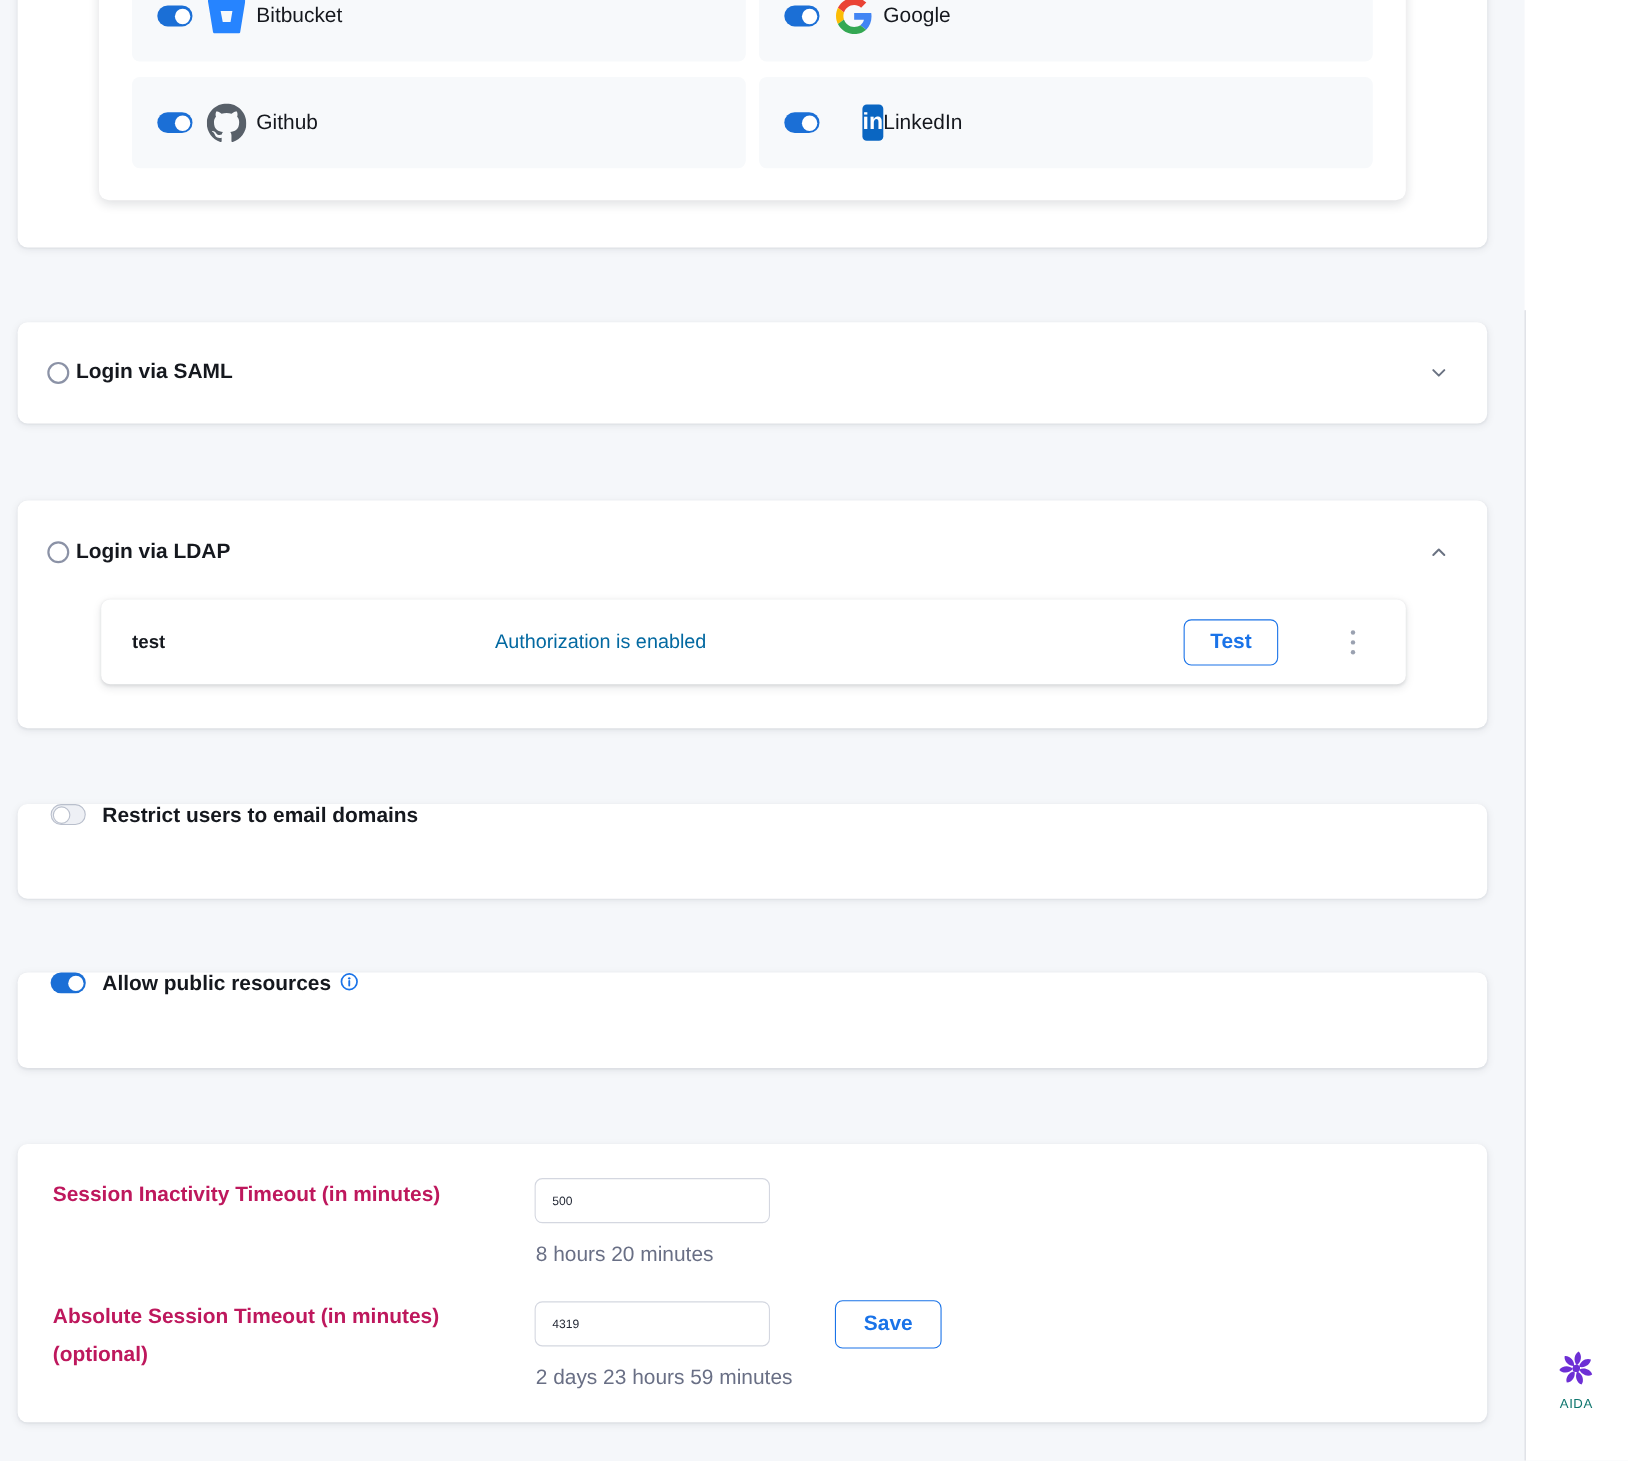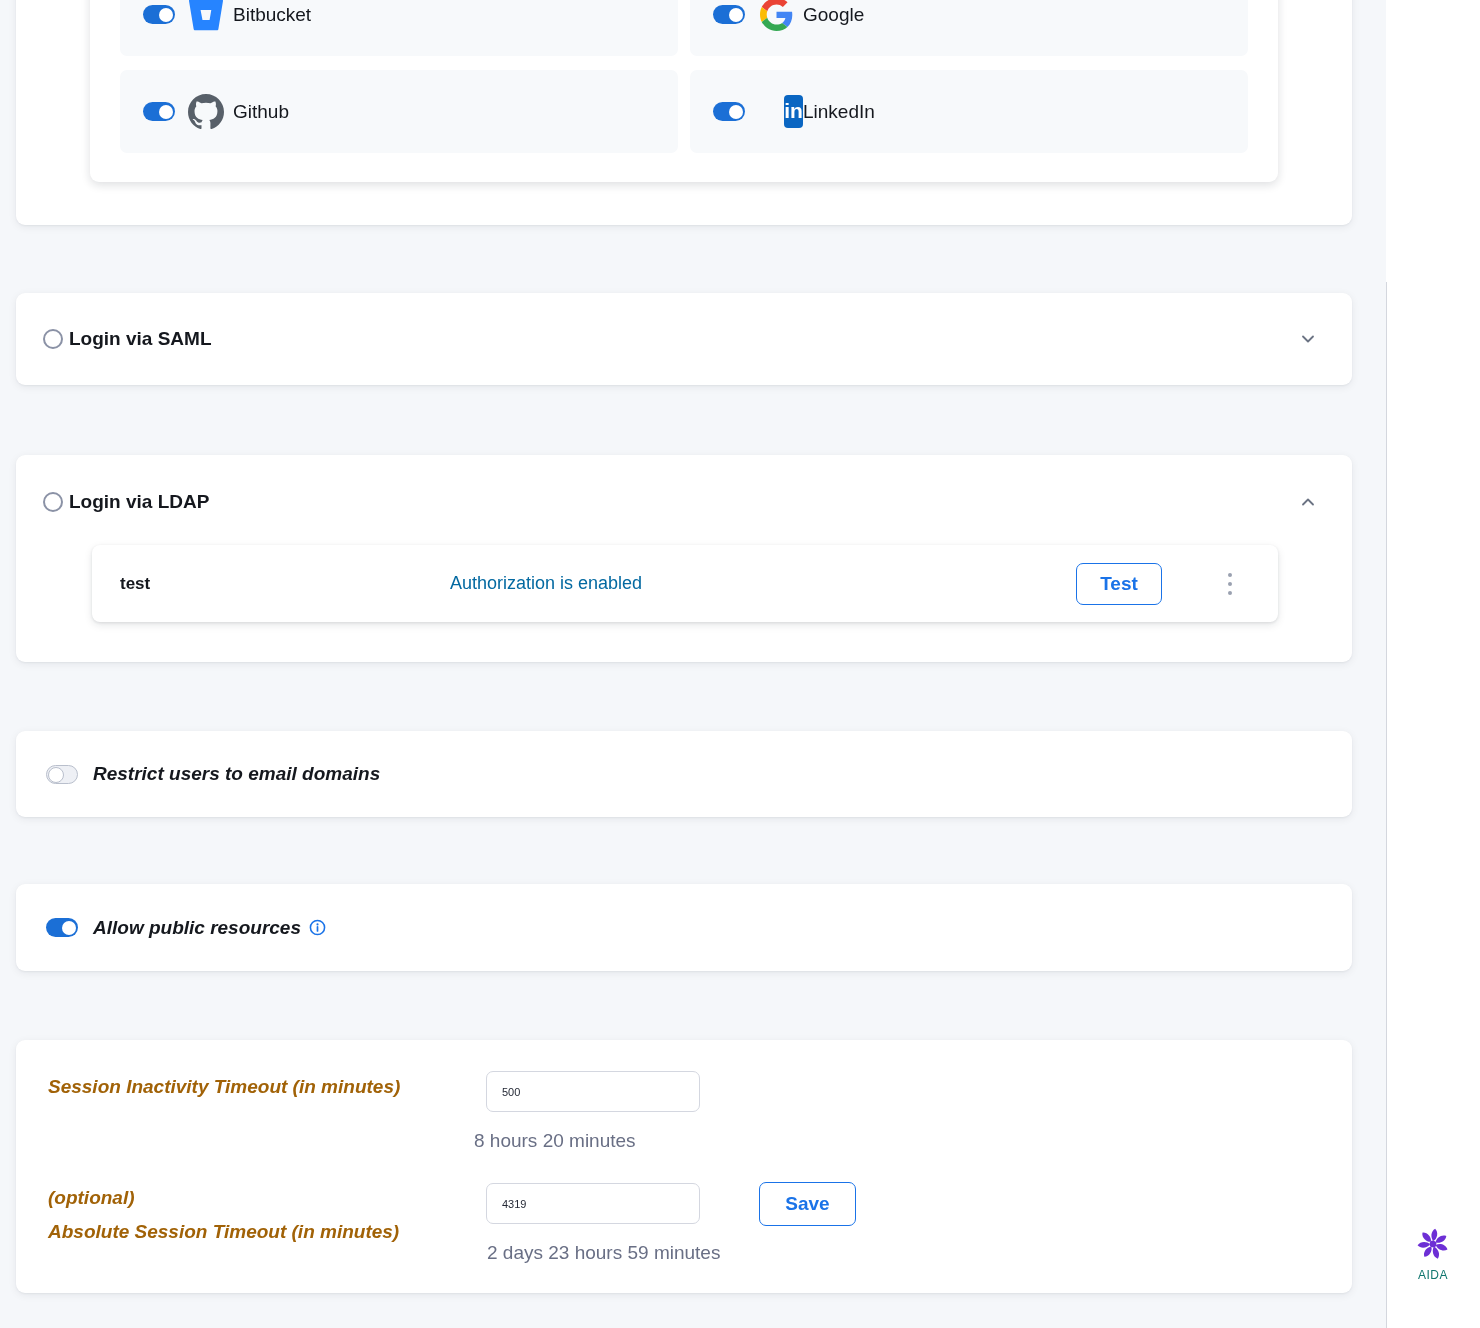--- a/index.html
+++ b/index.html
@@ -81,28 +81,28 @@
   .ldap-status { flex:1; font-size:18px; color:#0369a1; }
   .btn-outline {
     background:#fff; border:1.5px solid #1a73e8; border-radius:7px;
     color:#1a73e8; font-weight:bold; font-family:"Liberation Sans",sans-serif;
     cursor:pointer;
   }
   .test-btn { width:86px; height:42px; font-size:19px; }
   .kebab { display:flex; flex-direction:column; gap:5px; margin-left:30px; cursor:pointer; padding:4px; }
   .kebab i { width:4px; height:4px; border-radius:50%; background:#9aa1b0; }
   
-  .toggle-card { display:flex; align-items:center; padding-left:30px;font-style:italic; }
+  .toggle-card { display:flex; padding-left:30px; }
   .restrict-card { top:731px; height:86px; }
   .allow-card { top:884px; height:87px; }
   .toggle-card .tlabel { font-size:19px; font-weight:bold; color:#15181e; margin-left:15px; }
   .info-ic { margin-left:8px; display:flex; cursor:pointer; }
   
   .session-card { top:1040px; height:253px; }
-  .s-label { position:absolute; font-size:19px; font-weight:bold; color:#a16207; line-height:34px;font-style:italic; }
+  .s-label { position:absolute; font-size:19px; font-weight:bold; color:#be185d; line-height:34px; }
   .s-input {
     position:absolute; width:214px; height:41px;
     border:1px solid #d4d7e0; border-radius:7px; background:#fff;
     font-family:"Liberation Sans",sans-serif; font-size:11px; color:#242936;
     padding-left:15px; outline:none;
   }
   .s-help { position:absolute; font-size:19px; color:#696f85; }
   .save-btn { position:absolute; left:743px; top:142px; width:97px; height:44px; font-size:19px; }
   
   .right-rail { position:absolute; left:1386px; top:0; width:94px; height:1328px; background:#ffffff; }
@@ -210,25 +210,25 @@
         <circle cx="12" cy="12" r="10" fill="none" stroke="#1a73e8" stroke-width="2.2"></circle>
         <circle cx="12" cy="7.6" r="1.5" fill="#1a73e8"></circle>
         <line x1="12" y1="11" x2="12" y2="16.8" stroke="#1a73e8" stroke-width="2.4" stroke-linecap="round"></line>
       </svg>
   </span>
 </section>
 
 <section class="card session-card">
   <div class="s-label" style="left:32px; top:30px; width:430px;">Session Inactivity Timeout (in minutes)</div>
   <input class="s-input" style="left: 470px; top: 31px;" type="text" value="500">
-  <div class="s-help" style="left:458px; top:90px;">8 hours 20 minutes</div>
+  <div class="s-help" style="left:471px; top:90px;">8 hours 20 minutes</div>
 
   <div class="s-label" style="left:32px; top:141px; width:430px;">
+    <div>Absolute Session Timeout (in minutes)</div>
     <div>(optional)</div>
-    <div>Absolute Session Timeout (in minutes)</div>
   </div>
   <input class="s-input" style="left: 470px; top: 143px;" type="text" value="4319">
   <div class="s-help" style="left:471px; top:202px;">2 days 23 hours 59 minutes</div>
 
   <button class="btn-outline save-btn">Save</button>
 </section>
 
 <div class="aida">
   <svg width="36" height="36" viewBox="-18 -18 36 36">
     <g fill="#6d2fd5">

